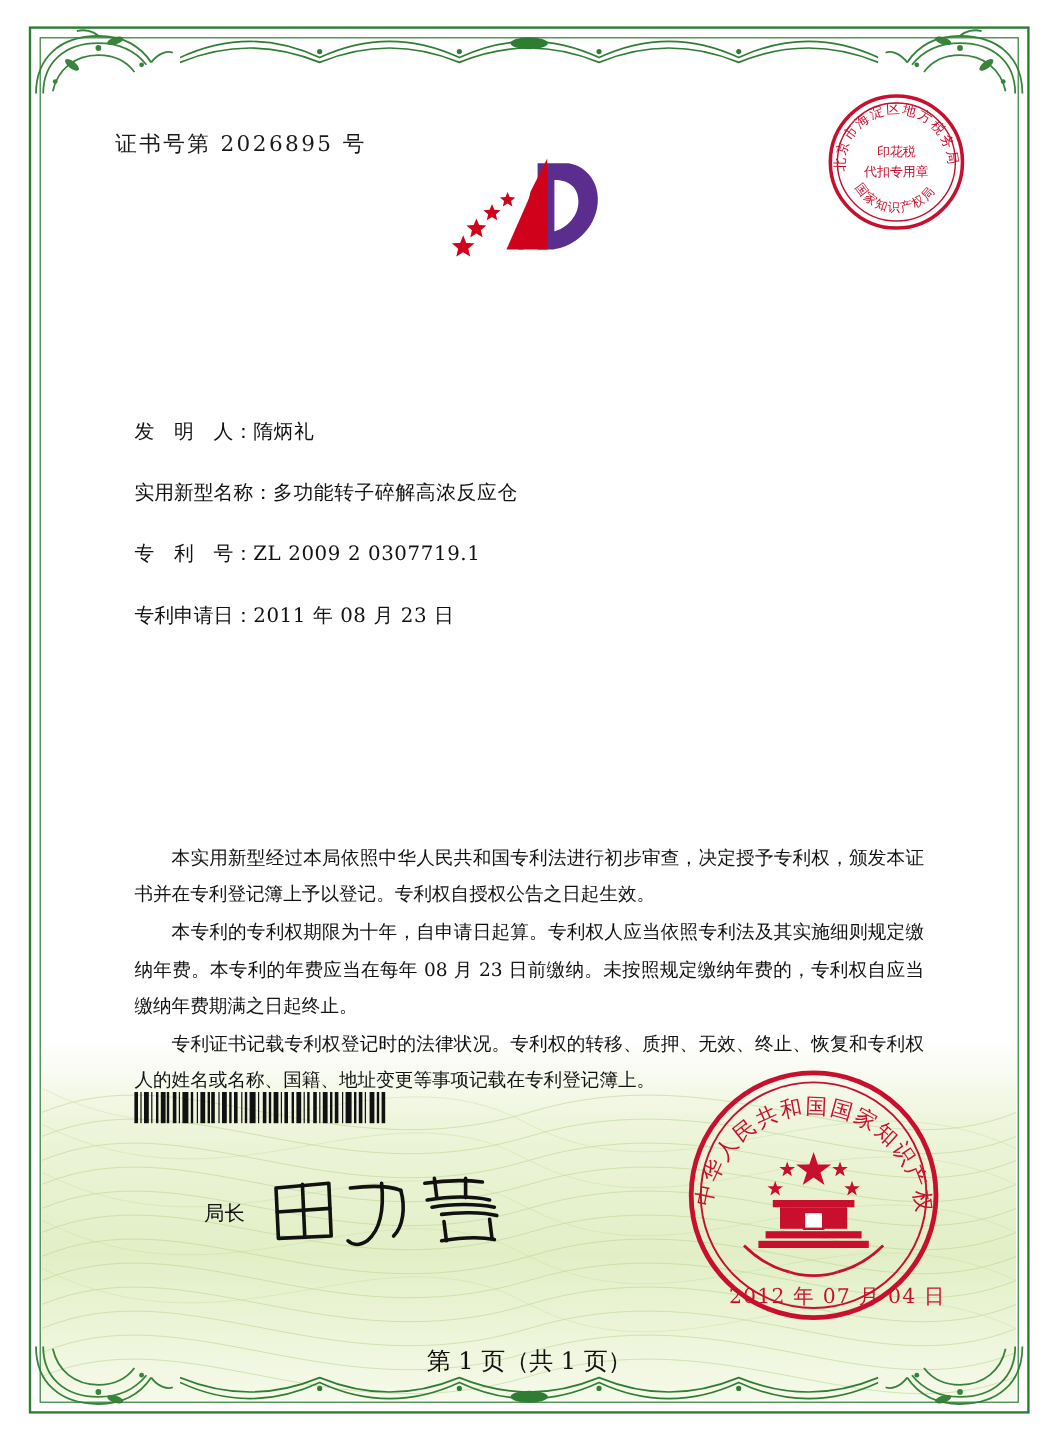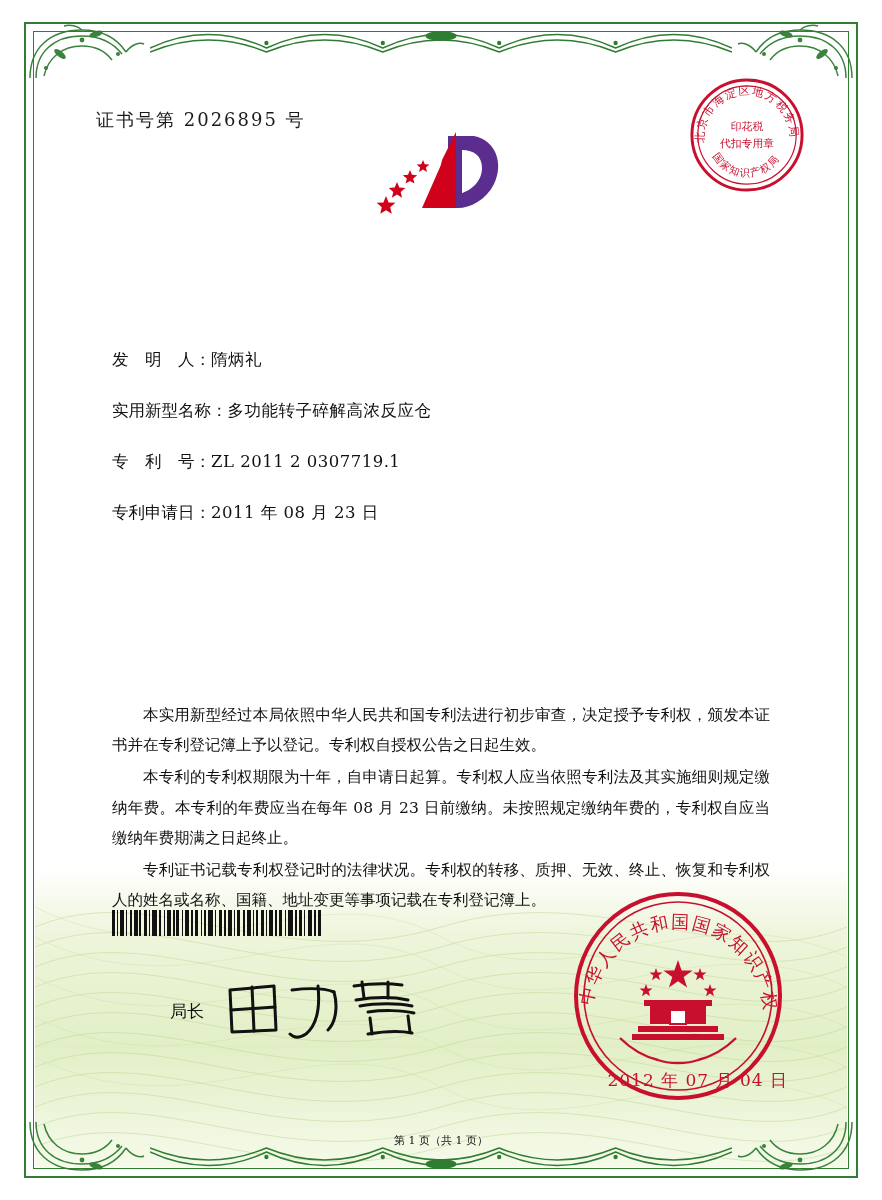--- a/index.html
+++ b/index.html
@@ -199,21 +199,21 @@
     font-size: 17px;
     color: #c8102e;
     letter-spacing: 1px;
   }
 
   .page-foot {
     position: absolute;
     left: 0; right: 0;
     bottom: 52px;
     text-align: center;
-    font-size: 11px;
+    font-size: 20px;
     color: #111;
   }
 </style>
 </head>
 <body>
 
 <div class="page">
 
   <div class="guilloche">
     <svg viewBox="0 0 812 300" preserveAspectRatio="none" aria-hidden="true">
@@ -395,21 +395,21 @@
 
 
     <div class="fields">
       <div class="field-row">
         <span class="field-label">发　明　人：</span><span class="field-value">隋炳礼</span>
       </div>
       <div class="field-row">
         <span class="field-label">实用新型名称：</span><span class="field-value">多功能转子碎解高浓反应仓</span>
       </div>
       <div class="field-row">
-        <span class="field-label">专　利　号：</span><span class="field-value">ZL 2011 2 0307719.1</span>
+        <span class="field-label">专　利　号：</span><span class="field-value">ZL 2009 2 0307719.1</span>
       </div>
       <div class="field-row">
         <span class="field-label">专利申请日：</span><span class="field-value">2011 年 08 月 23 日</span>
       </div>
     </div>
 
     <div class="paras">
       <p class="para">本实用新型经过本局依照中华人民共和国专利法进行初步审查，决定授予专利权，颁发本证书并在专利登记簿上予以登记。专利权自授权公告之日起生效。</p>
       <p class="para">本专利的专利权期限为十年，自申请日起算。专利权人应当依照专利法及其实施细则规定缴纳年费。本专利的年费应当在每年 08 月 23 日前缴纳。未按照规定缴纳年费的，专利权自应当缴纳年费期满之日起终止。</p>
       <p class="para">专利证书记载专利权登记时的法律状况。专利权的转移、质押、无效、终止、恢复和专利权人的姓名或名称、国籍、地址变更等事项记载在专利登记簿上。</p>

